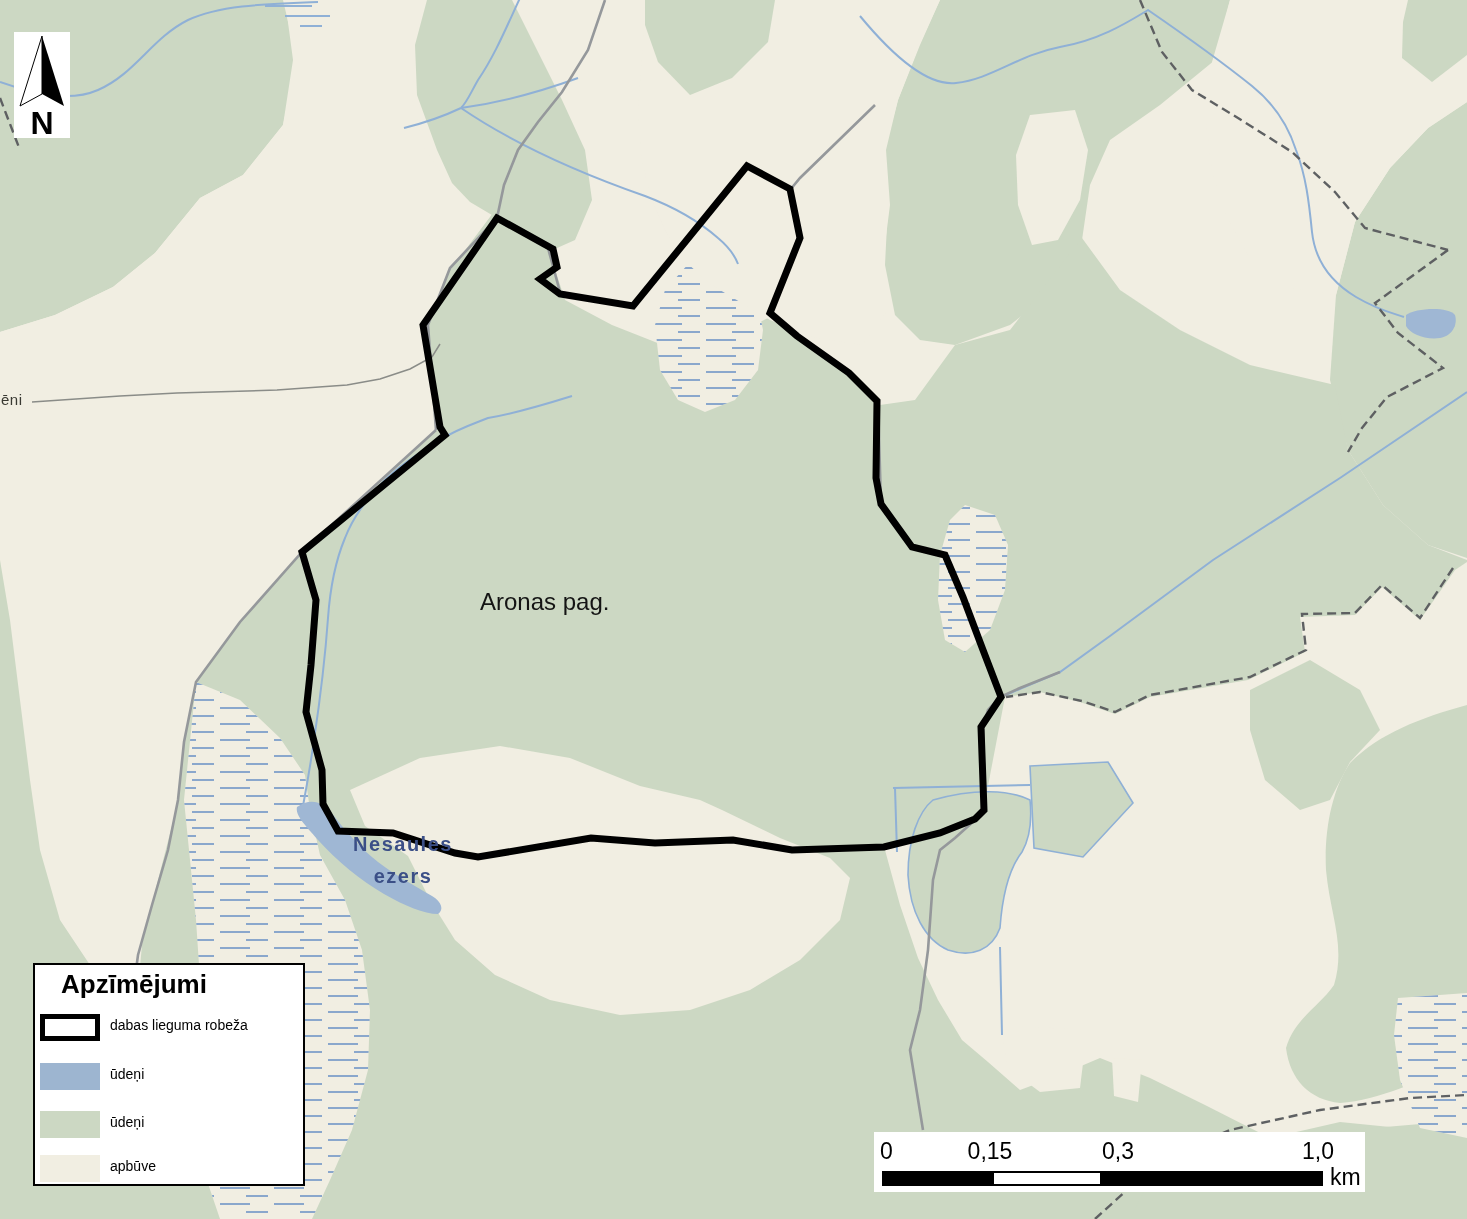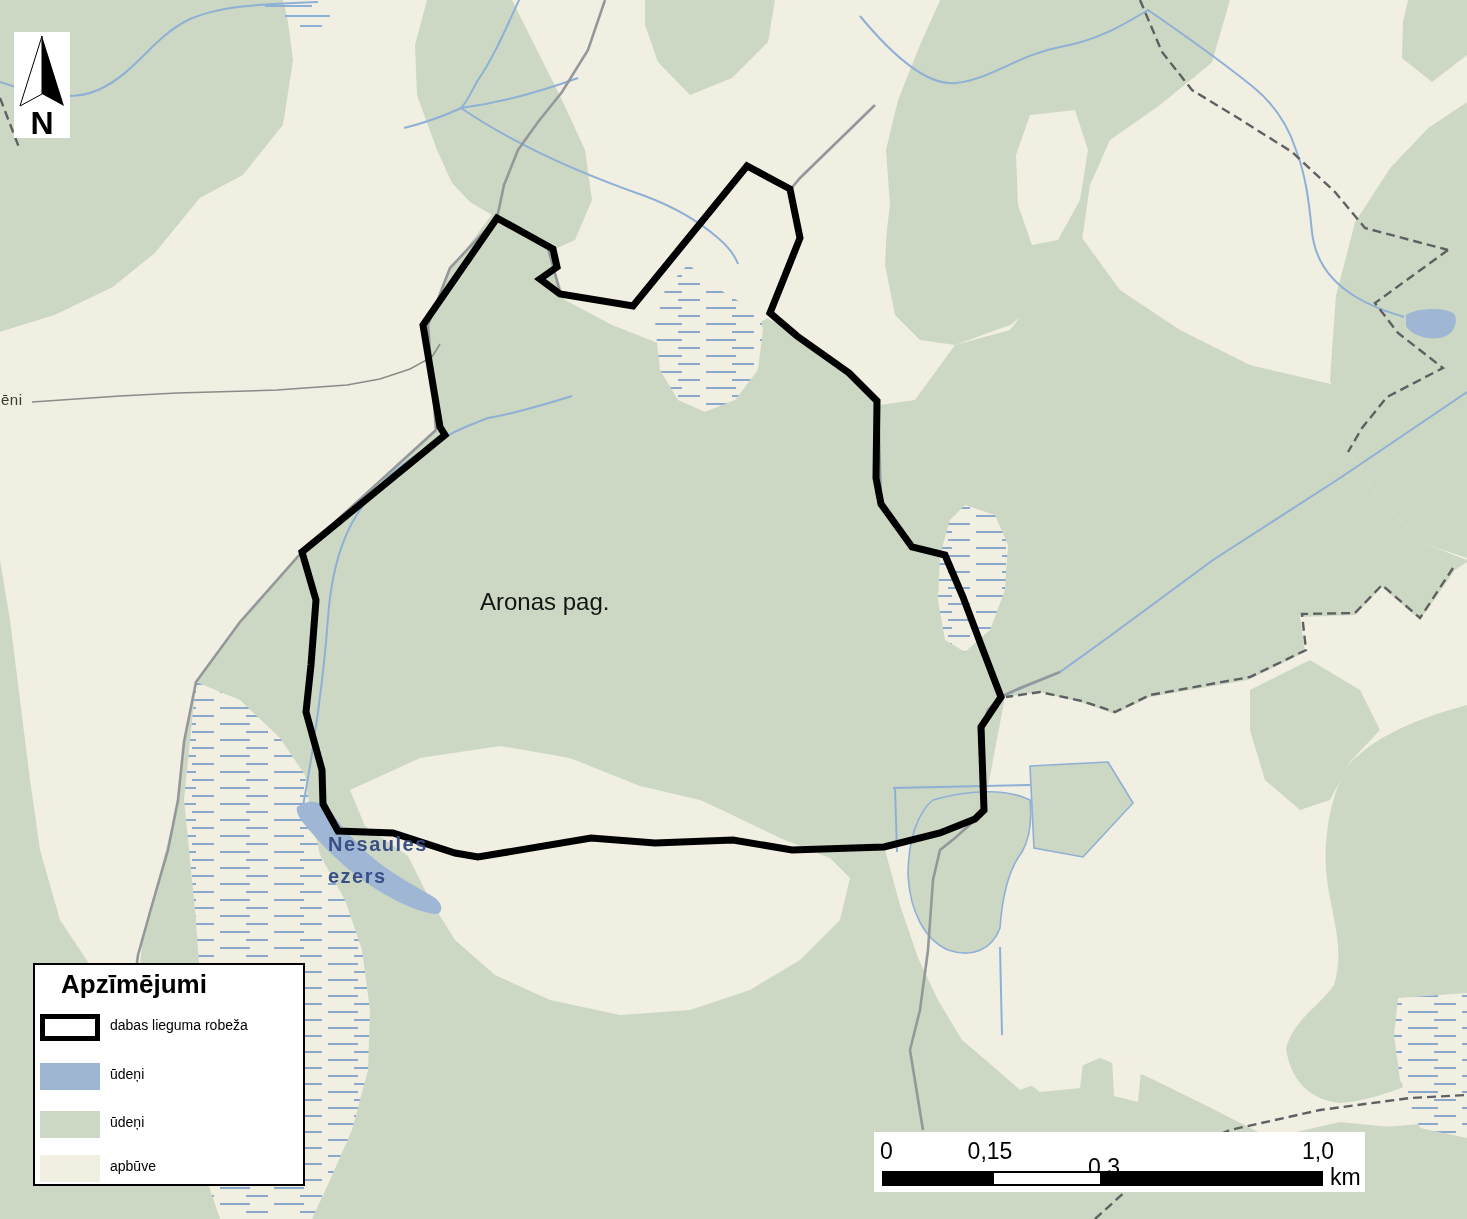--- a/index.html
+++ b/index.html
@@ -2,21 +2,21 @@
 <html><head>
 <meta charset="utf-8">
 <style>
   html,body{margin:0;padding:0;background:#fff;}
   #stage{position:relative;width:1467px;height:1219px;overflow:hidden;
          font-family:"Liberation Sans",sans-serif;background:#f1eee2;}
   #mapsvg{position:absolute;left:0;top:0;}
   .lbl{position:absolute;white-space:nowrap;}
   #village-label{left:-7px;top:391px;font-size:15px;color:#3a3a33;letter-spacing:.5px;}
   #region-label{left:480px;top:588px;font-size:24px;color:#141414;}
-  #lake-label{left:328px;top:828px;width:150px;text-align:left;font-size:20px;font-weight:700;
+  #lake-label{left:328px;top:828px;width:150px;text-align:center;font-size:20px;font-weight:700;
               color:#3b4f87;letter-spacing:1.5px;line-height:32px;}
   
   #north{position:absolute;left:14px;top:32px;width:56px;height:106px;background:#fff;}
   #north .nletter{position:absolute;left:0;right:0;bottom:-4px;text-align:center;
                   font-size:32px;font-weight:600;color:#000;}
   
   #legend{position:absolute;left:33px;top:963px;width:272px;height:223px;background:#fff;
           border:2px solid #000;box-sizing:border-box;}
   #legend-title{position:absolute;left:26px;top:4px;font-size:26px;font-weight:700;color:#000;}
   .leg-row{position:absolute;left:0;width:100%;height:28px;}
@@ -24,21 +24,21 @@
   .leg-row .leg-label{position:absolute;left:75px;top:3px;font-size:14px;color:#000;}
   .sw-boundary{background:#fff;border:5px solid #000;}
   .sw-water{background:#9db5d0;}
   .sw-forest{background:#ccd8c3;}
   .sw-built{background:#f1eee2;}
   
   #scalebar{position:absolute;left:874px;top:1132px;width:491px;height:60px;background:#fff;}
   #scalebar .tick{position:absolute;top:6px;font-size:23px;color:#000;}
   #tick0{left:6px;}
   #tick1{left:116px;transform:translateX(-50%);}
-  #tick2{left:230px;transform:translateX(-50%);margin-top:16px;}
+  #tick2{left:244px;transform:translateX(-50%);}
   #tick3{left:444px;transform:translateX(-50%);}
   #bar{position:absolute;left:8px;top:39px;width:441px;height:15px;display:flex;}
   #bar .seg1{width:110px;background:#000;}
   #bar .seg2{width:110px;background:#fff;border:2px solid #000;box-sizing:border-box;}
   #bar .seg3{width:221px;background:#000;}
   #km-label{position:absolute;left:456px;top:32px;font-size:23px;color:#000;}
   svg .forest{fill:#ccd8c3;}
   svg .built{fill:#f1eee2;}
   svg .water{fill:#9fb7d4;}
   svg .stream{fill:none;stroke:#8fb0d6;stroke-width:2;}

